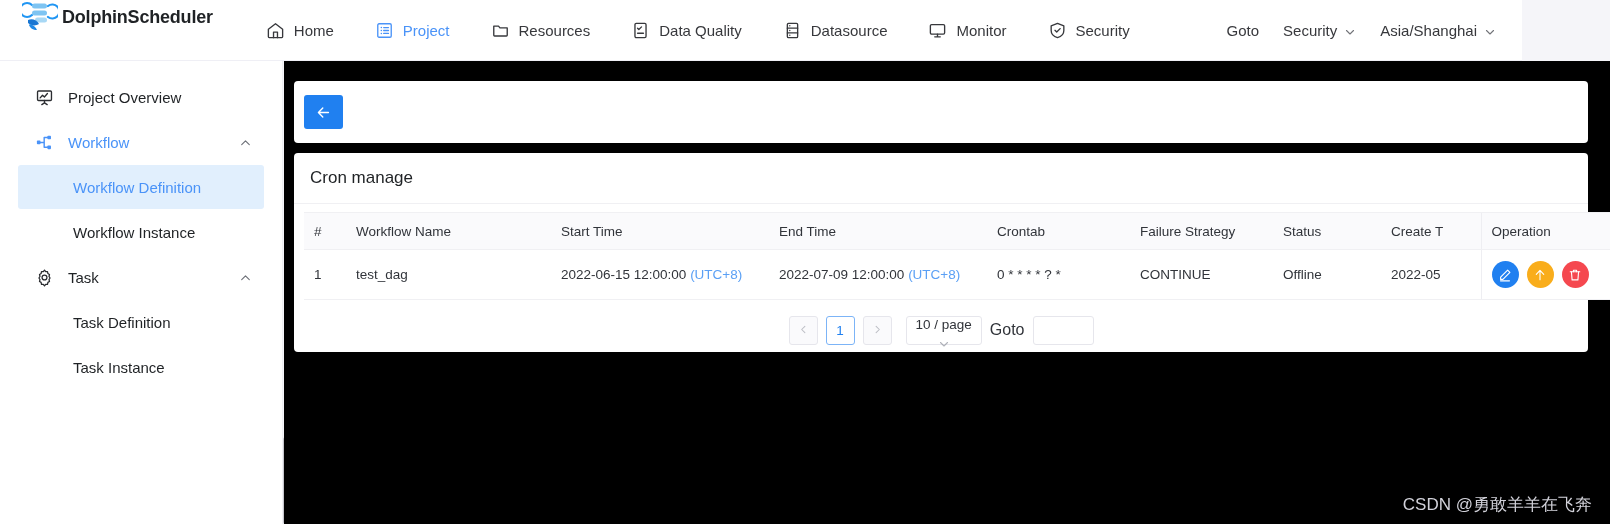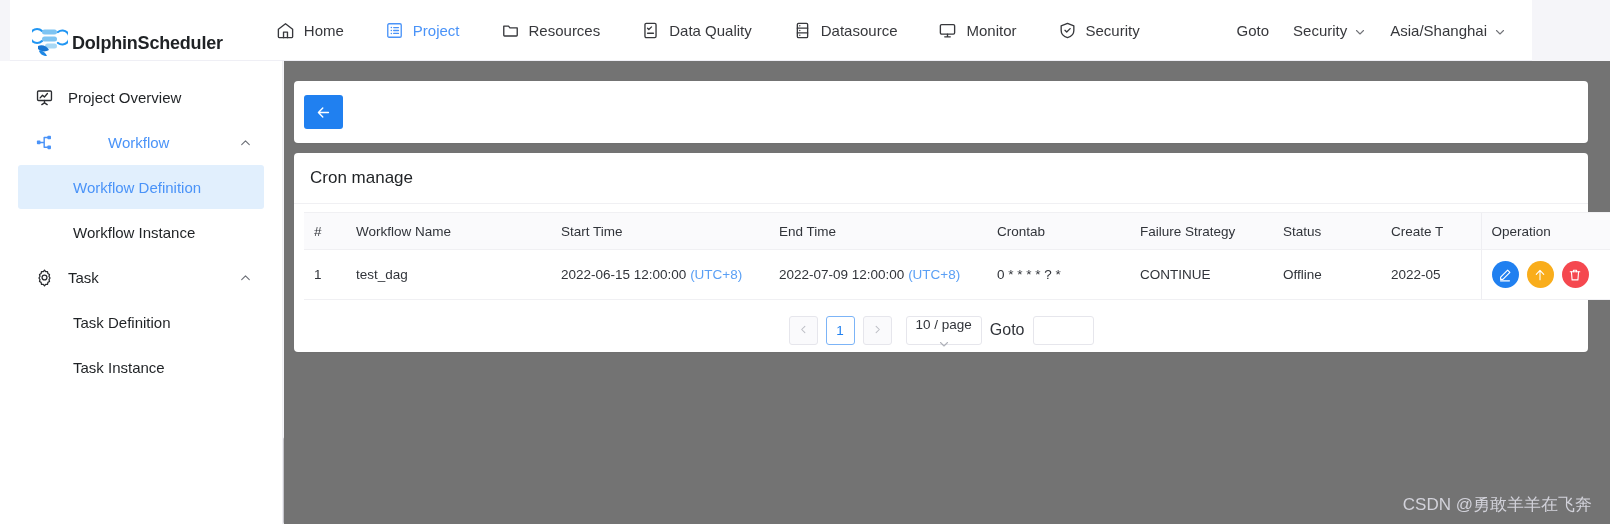--- a/index.html
+++ b/index.html
@@ -10,25 +10,25 @@
     overflow: hidden;
     background: #f5f5f9;
     font-family: "Liberation Sans", "DejaVu Sans", sans-serif;
     color: #1f2225;
     -webkit-font-smoothing: antialiased;
   }
   #app { position: relative; width: 1610px; height: 524px; }
 
   
   .topnav {
-    position: absolute; top: 0; left: 10px;
+    position: absolute; top: 0; left: 0;
     width: 1522px; height: 61px;
     background: #ffffff;
     border-bottom: 1px solid #efeff5;
-    display: flex; align-items: flex-end;
+    display: flex; align-items: flex-start;
   }
   .brand { display: flex; align-items: center; margin-left: 22px; margin-right: 34px; }
   .brand-logo { width: 36px; height: 34px; flex: 0 0 auto; }
   .brand-name {
     font-size: 18px; font-weight: 700; color: #1f2225;
     letter-spacing: -0.2px; margin-left: 4px; white-space: nowrap;
   }
   .nav-items { display: flex; align-items: center; gap: 3px; }
   .nav-item {
     display: flex; align-items: center; gap: 9px;
@@ -58,39 +58,39 @@
     border-right: 1px solid #efeff3;
     padding-top: 13px;
   }
   .side-item {
     display: flex; align-items: center;
     height: 44px; margin: 1px 18px 1px 18px;
     padding-left: 17px; border-radius: 3px;
     font-size: 15px; color: #1f2225; cursor: pointer; position: relative;
   }
   .side-item .sico { width: 19px; height: 19px; margin-right: 14px; flex: 0 0 auto; display:block; }
-  .side-item.active-parent { color: #4a93f8; gap: 40px; }
+  .side-item.active-parent { color: #4a93f8; }
   .side-item.sub { padding-left: 55px; }
   .side-item.sub.selected { background: #e1effd; color: #4a93f8; }
   .side-arrow {
     position: absolute; right: 12px; top: 50%; transform: translateY(-50%);
     width: 13px; height: 13px; display:block;
   }
 
   
   .v-scroll {
     position: absolute; left: 283px; top: 437px;
     width: 5px; height: 87px; background: #c6c6cc; border-radius: 3px;
   }
 
   
   .content {
     position: absolute; top: 61px; left: 284px;
     width: 1326px; height: 463px;
-    background: #737373;
+    background: #000000;
     padding: 20px 22px 0 10px;
     overflow: hidden;
   }
   .card {
     background: #ffffff; border-radius: 4px;
     box-shadow: 0 1px 2px rgba(0,0,0,.035);
   }
   .card-back { height: 62px; display: flex; align-items: center; padding-left: 10px; margin-bottom: 10px; }
   .back-btn {
     width: 39px; height: 34px; border-radius: 3px; background: #2080f0;

